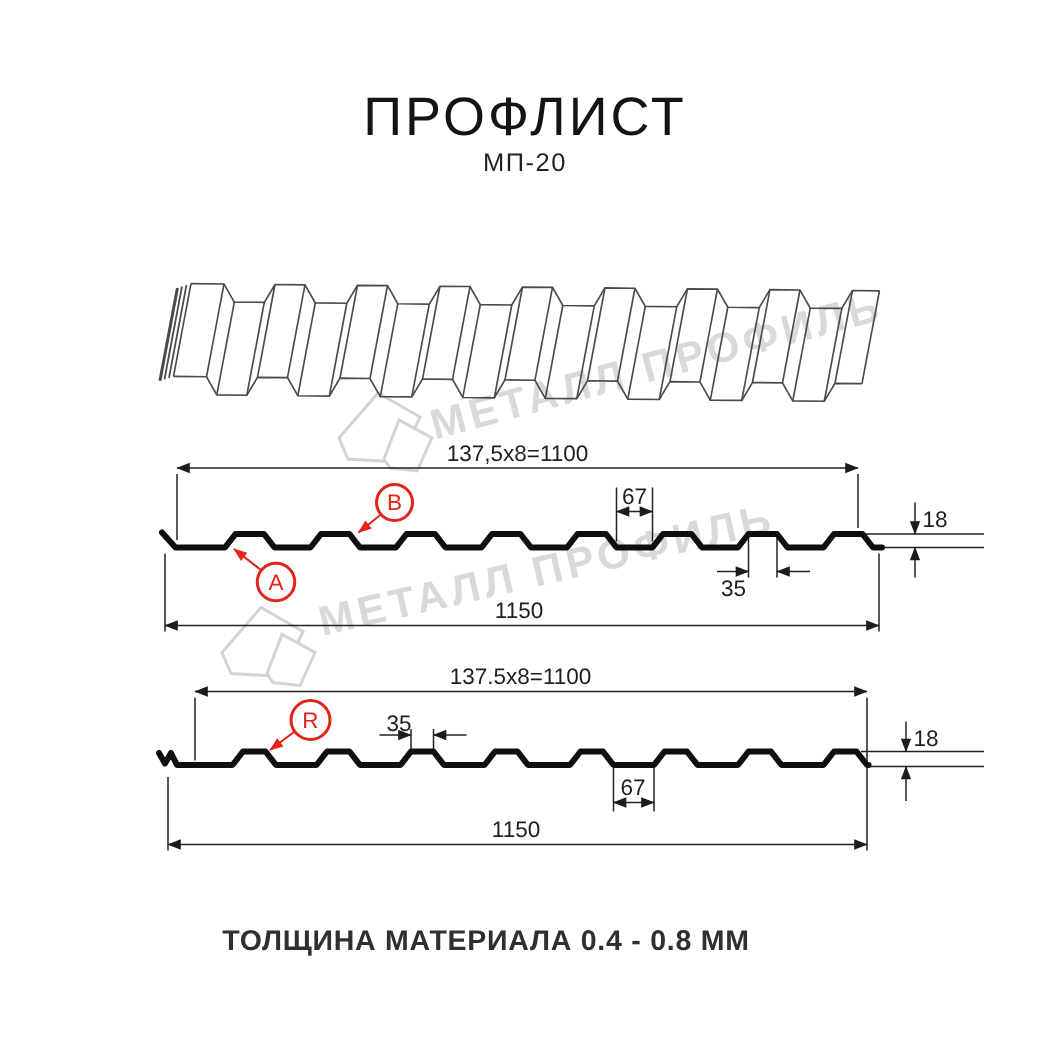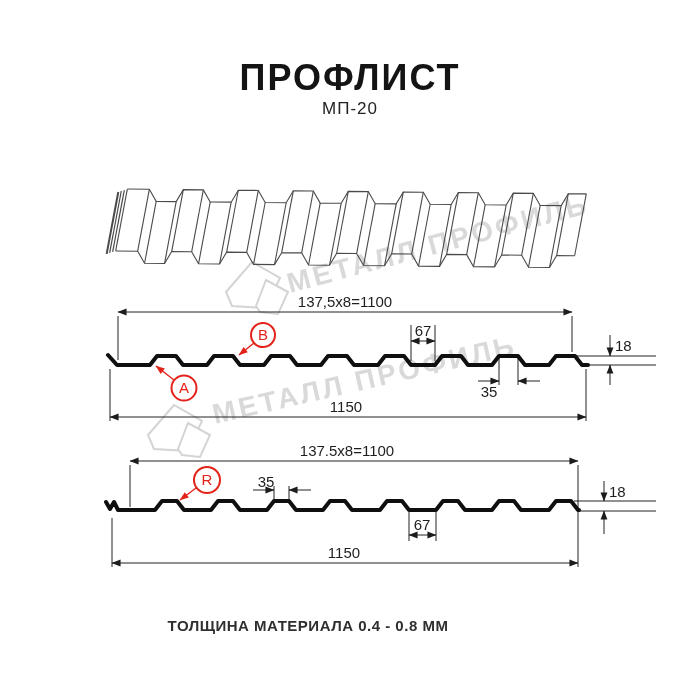--- a/index.html
+++ b/index.html
@@ -1,23 +1,23 @@
 <!DOCTYPE html>
 <html><head>
 <meta charset="utf-8">
 <style>
   html,body{margin:0;padding:0;background:#fff;}
   .page{position:relative;width:700px;height:700px;background:#ffffff;overflow:hidden;
         font-family:"Liberation Sans",sans-serif;}
   .page-title{position:absolute;left:0;top:57px;width:700px;text-align:center;
-        font-size:36px;font-weight:700;letter-spacing:2px;color:#141414;}
+        font-size:36px;font-weight:400;letter-spacing:2px;color:#141414;}
   .page-subtitle{position:absolute;left:0;top:99px;width:700px;text-align:center;
         font-size:17px;font-weight:400;letter-spacing:1px;color:#222;}
-  .footer-note{position:absolute;left:0;top:617px;width:616px;text-align:center;
-        font-size:15px;font-weight:700;letter-spacing:0.5px;color:#2f2f2f;}
+  .footer-note{position:absolute;left:16px;top:617px;width:616px;text-align:center;
+        font-size:19px;font-weight:700;letter-spacing:0.5px;color:#2f2f2f;}
   svg{position:absolute;left:0;top:0;}
   .dim{stroke:#222;stroke-width:1;fill:none;}
   .dimtxt{font-family:"Liberation Sans",sans-serif;font-size:15px;fill:#1e1e1e;}
   .profile{stroke:#0f0f0f;stroke-width:4;fill:none;stroke-linejoin:round;stroke-linecap:round;}
   .red{stroke:#e32219;fill:none;}
   .redtxt{font-family:"Liberation Sans",sans-serif;font-size:15px;font-weight:500;fill:#e32219;}
   .wmtxt{font-family:"Liberation Sans",sans-serif;font-size:28px;font-weight:700;
          letter-spacing:3px;fill:#d9d9d9;}
   .wmlogo{stroke:#d4d4d4;stroke-width:2;fill:#ffffff;}
   .l3d{stroke:#4a4a4a;stroke-width:1.1;fill:none;}

